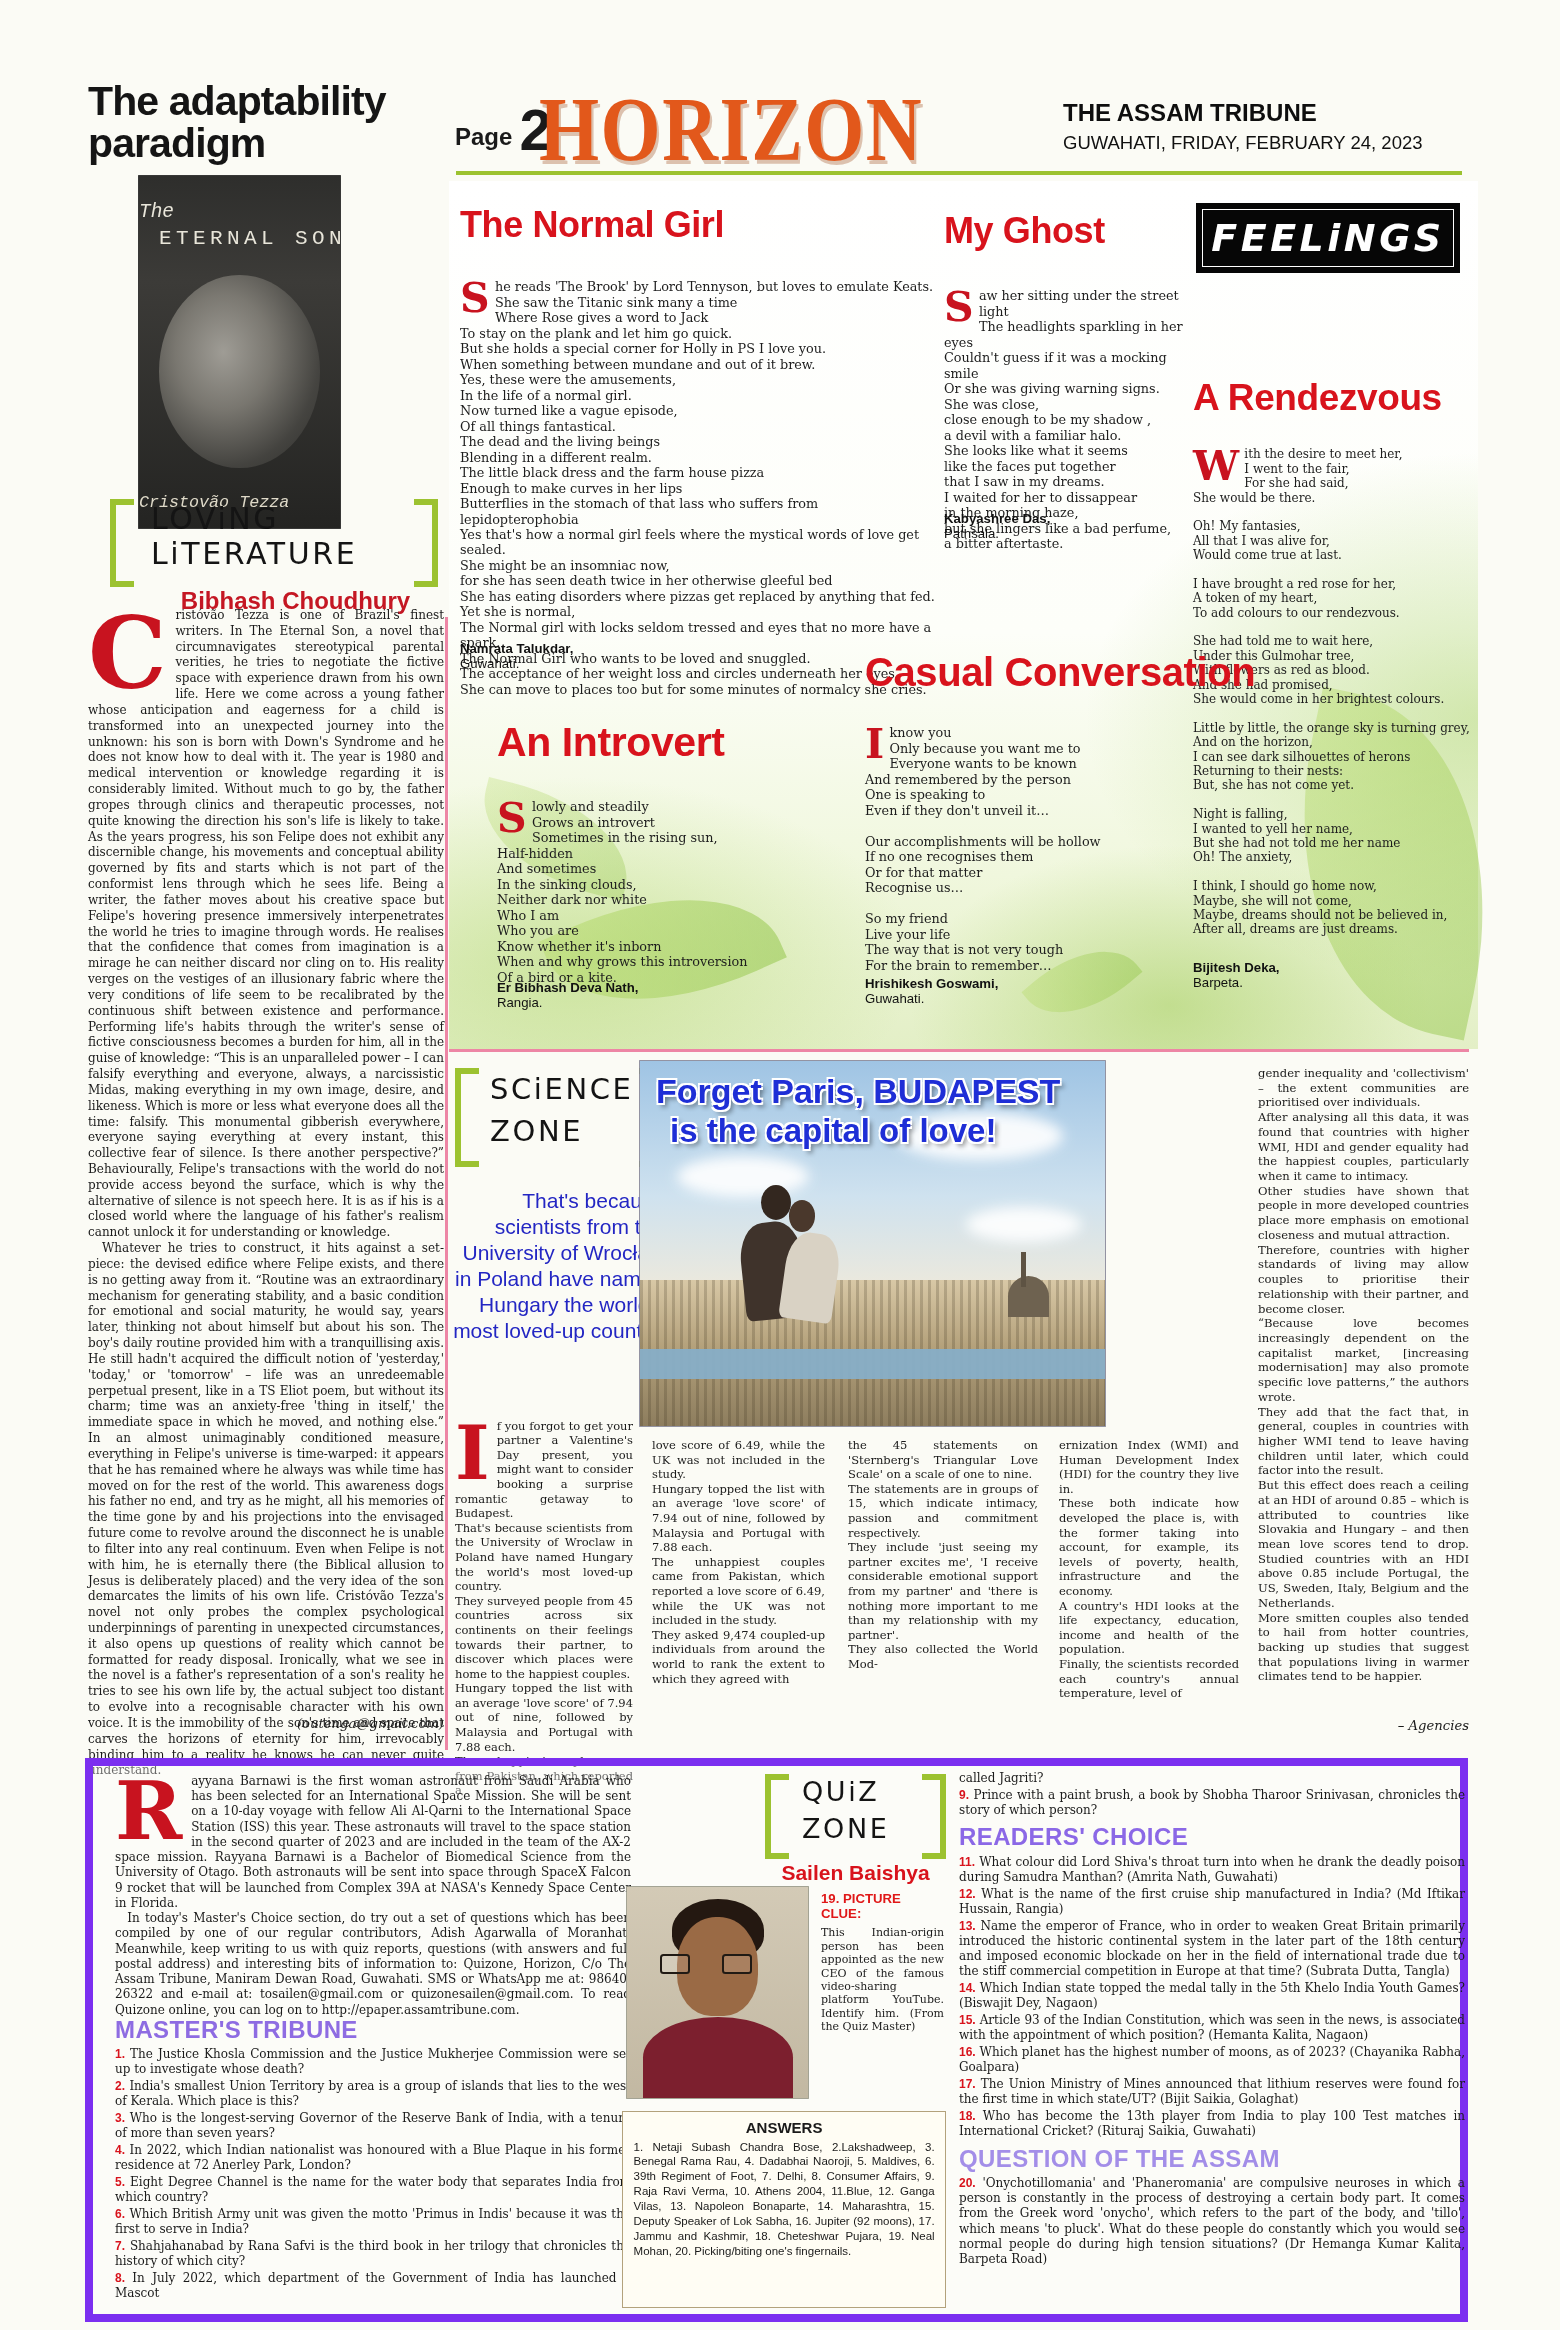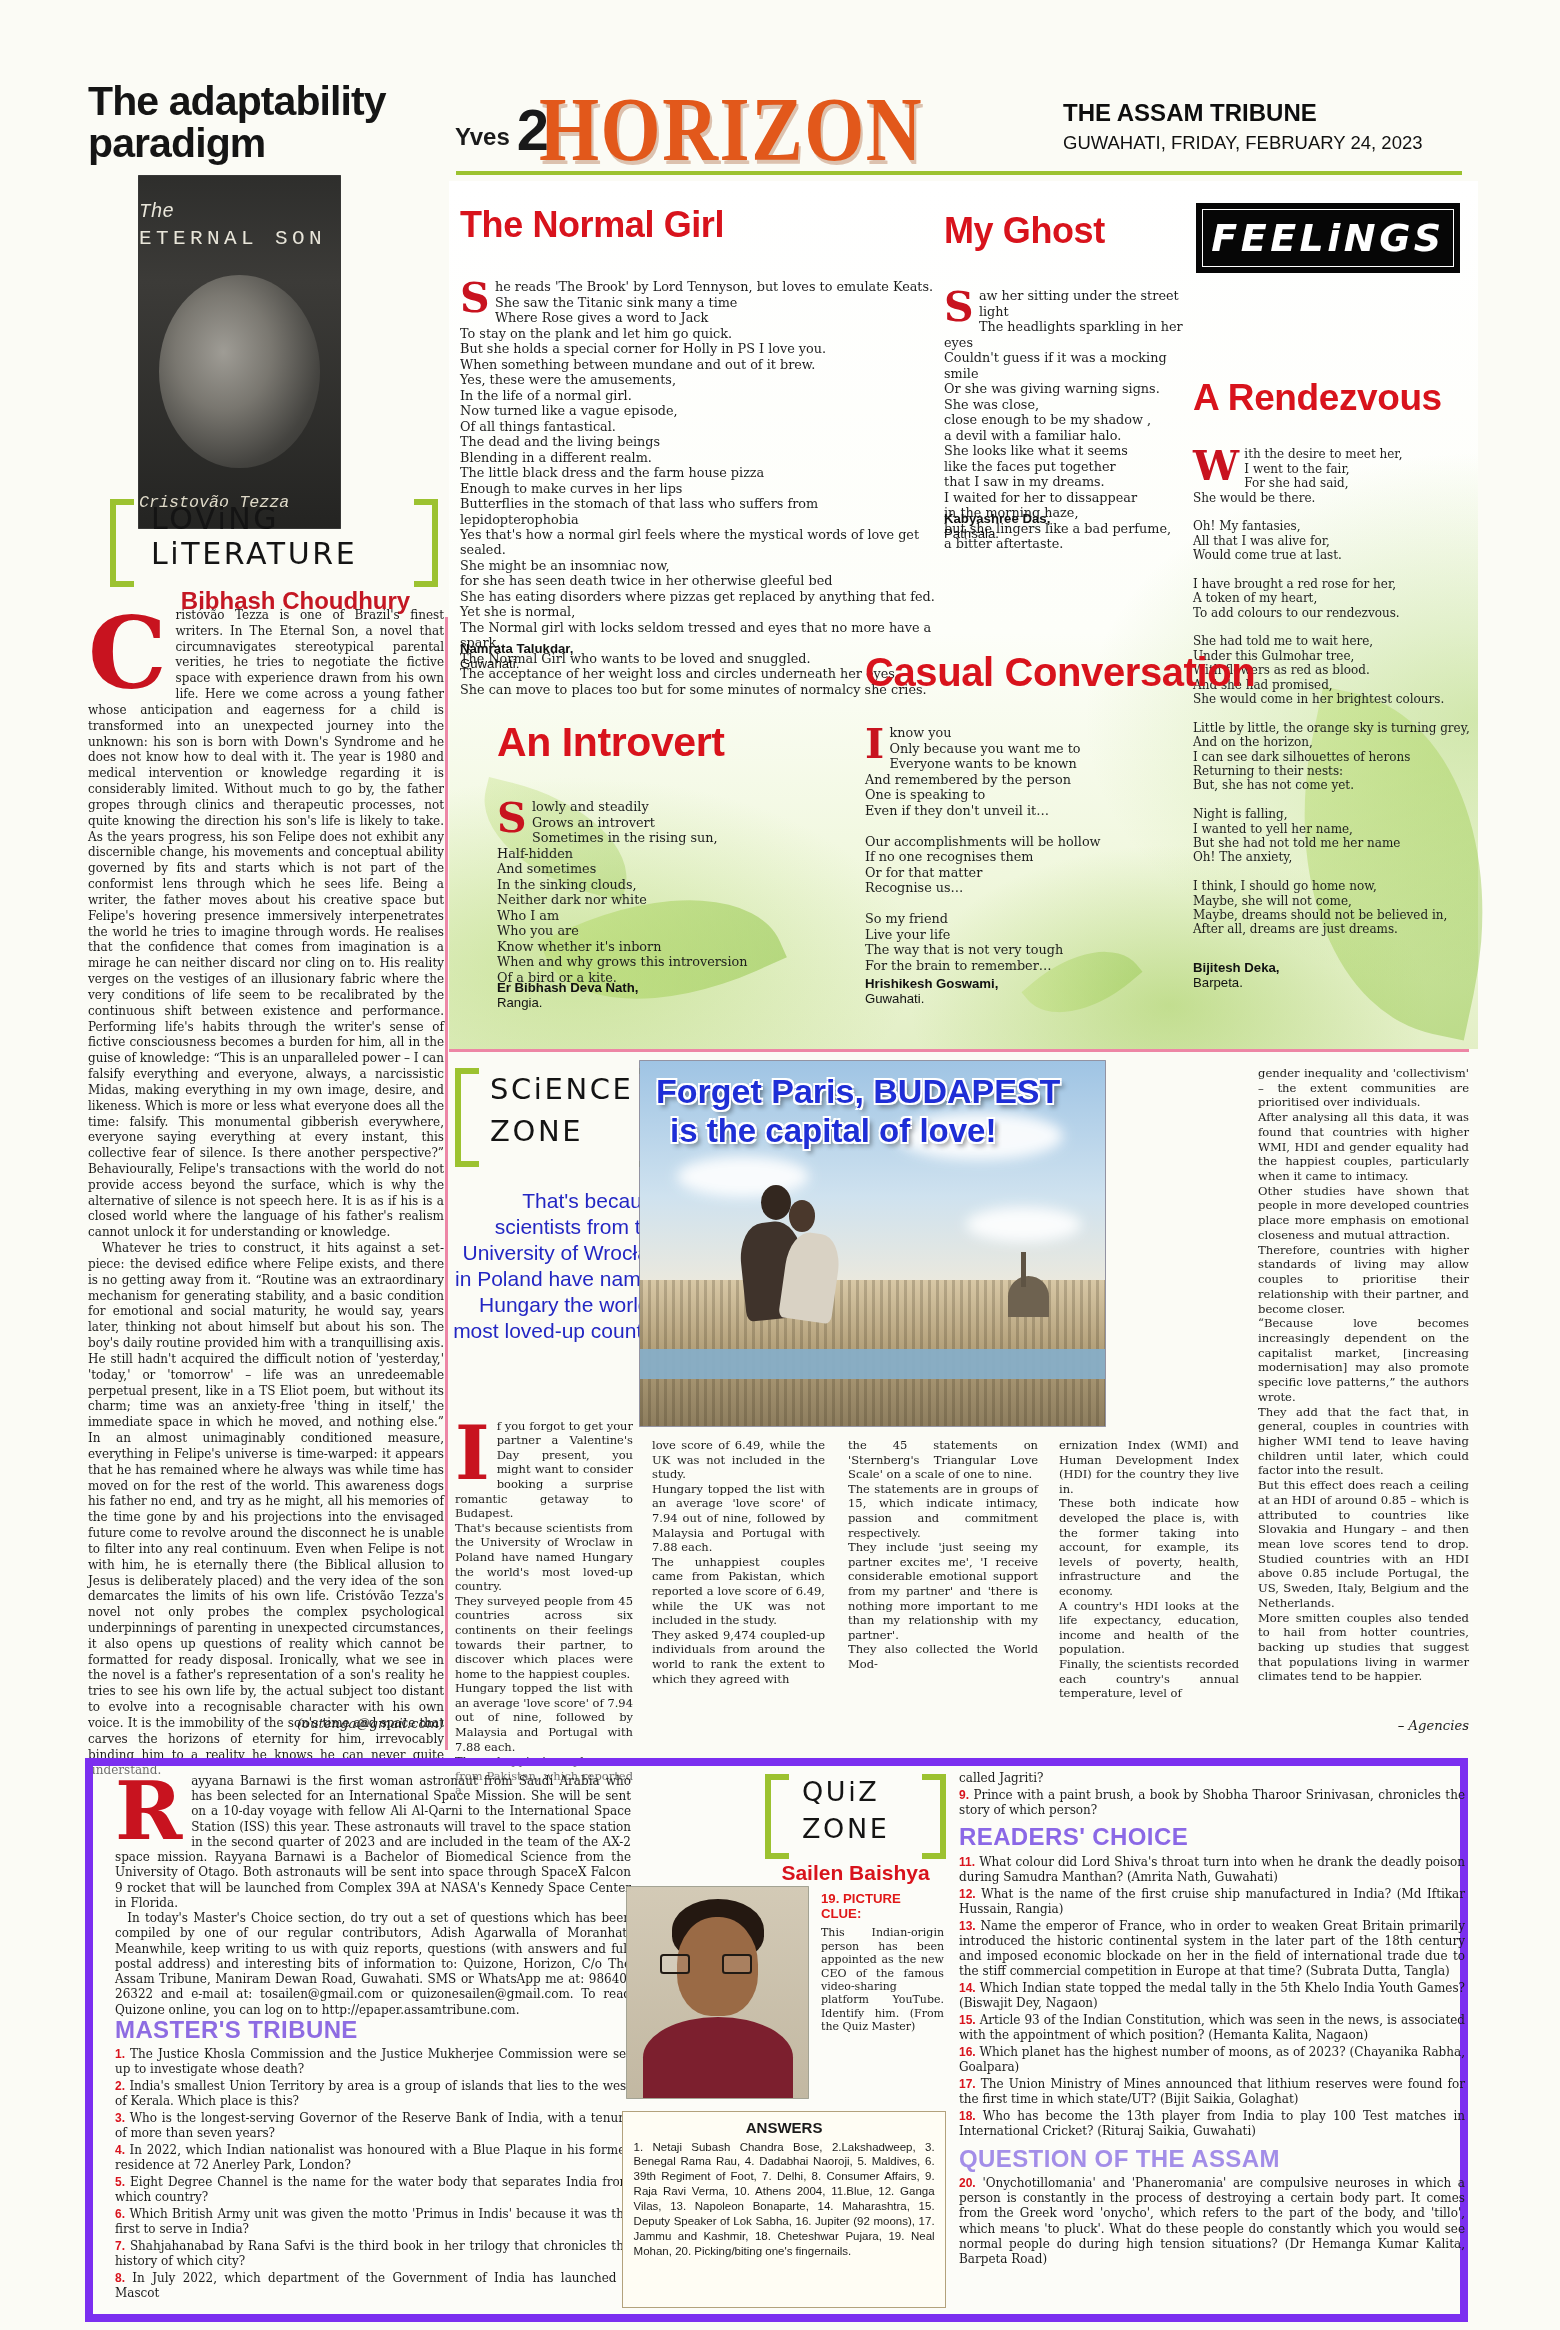--- a/index.html
+++ b/index.html
@@ -110,36 +110,36 @@
         radial-gradient(ellipse 546px 370px at 100% 62%, rgba(150,200,72,.40), rgba(150,200,72,0) 72%),
         linear-gradient(180deg,#ffffff 0%,#fdfef9 52%,#f0f7dd 80%,#e3efc6 100%);"></div>
   <div class="leaf" style="left:553px;top:892px;width:220px;height:115px;transform:rotate(-24deg);opacity:.5;"></div>
   <div class="leaf" style="left:476px;top:795px;width:159px;height:88px;transform:rotate(14deg);opacity:.32;"></div>
   <div class="leaf" style="left:1288px;top:705px;width:211px;height:317px;transform:rotate(12deg);opacity:.45;"></div>
   <div class="leaf" style="left:1029px;top:951px;width:106px;height:62px;transform:rotate(-40deg);opacity:.4;"></div>
 
   <div class="abs left-title pre" style="left:88px;top:81px;width:379px;">The adaptability
 paradigm</div>
   <div class="abs" style="left:455px;top:104px;display:flex;align-items:flex-end;gap:7px;">
-    <span class="pagelabel" style="padding-bottom:5.3px;">Yves</span>
+    <span class="pagelabel" style="padding-bottom:5.3px;">Page</span>
     <span class="pagenum">2</span>
   </div>
   <div class="abs masthead" style="left:539px;top:76px;">HORIZON</div>
   <div class="abs tribune" style="left:1063px;top:99px;">THE ASSAM TRIBUNE</div>
   <div class="abs dateline" style="left:1063px;top:132px;">GUWAHATI, FRIDAY, FEBRUARY 24, 2023</div>
   <div class="abs greenrule" style="left:456px;top:171px;width:1006px;height:4.4px;"></div>
 
   <div class="abs feelings" style="left:1196px;top:203px;width:264px;height:70px;">
     <span>FEELiNGS</span>
   </div>
 
   <div class="abs cover" style="left:139px;top:176px;width:201px;height:352px;">
     <div class="blob"></div>
     <div class="ct" style="top:25px;font-style:italic;font-size:19.4px;">The</div>
-    <div class="ct" style="top:51px;font-size:21px;letter-spacing:4.4px;">ETERNAL SON</div>
+    <div class="ct" style="top:51px;font-size:21px;letter-spacing:4.4px;padding-left:20px;">ETERNAL SON</div>
     <div class="ct" style="bottom:16px;font-style:italic;font-size:16.7px;color:#ded9c8;">Cristovão Tezza</div>
   </div>
 
   <div class="abs" style="left:110px;top:499px;width:328px;height:88px;">
     <div class="brkL"></div>
     <div class="brkR"></div>
     <div class="handw" style="position:absolute;left:41px;top:1.8px;font-size:30px;">LOViNG</div>
     <div class="handw" style="position:absolute;left:41px;top:37px;font-size:30px;">LiTERATURE</div>
   </div>
   <div class="abs logobyline" style="left:150px;top:587px;width:291px;text-align:center;font-size:24px;">Bibhash Choudhury</div>

